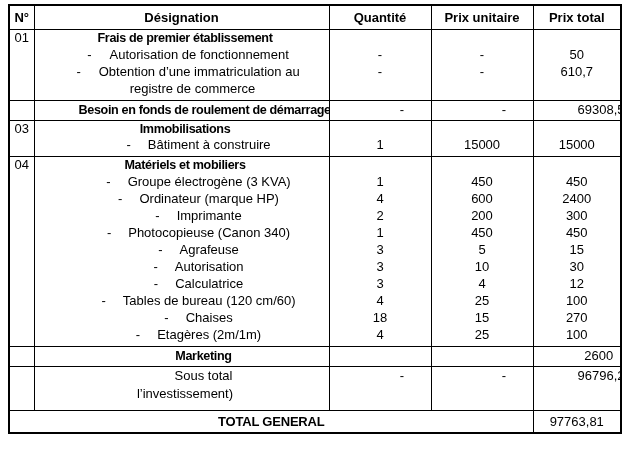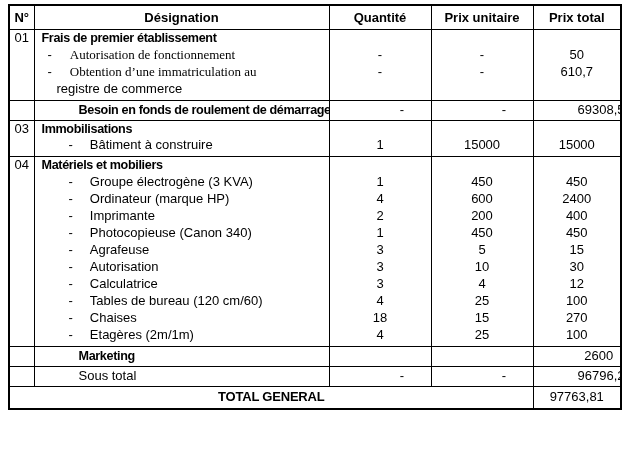--- a/index.html
+++ b/index.html
@@ -31,24 +31,24 @@
     white-space: nowrap;
   }
   tr.line { height: 17px; }
   tr.sec > td { border-top: 1.5px solid #000000; }
   tr.single { height: 20px; }
   tr.single > td { vertical-align: middle; padding-left: 44px; }
   tr.pb3 > td { padding-bottom: 3px; }
   tr.pb8 > td { padding-bottom: 8px; }
   .c-no { text-align: center; }
   .c-num { text-align: center; }
-  .c-des { text-align: left; padding-left: 7px; }
+  .c-des { text-align: center; padding-left: 7px; }
   .tt { font-weight: 700; font-size: 12.6px; letter-spacing: -0.35px; white-space: nowrap; }
   .item1 { padding-left: 13px; white-space: nowrap; }
-  .item1 .lbl { margin-left: 18px; font-family: Liberation Serif, serif; }
+  .item1 .lbl { margin-left: 18px; }
   .item2 { padding-left: 34px; white-space: nowrap; }
   .item2 .lbl { margin-left: 17px; }
   .cont1 { padding-left: 22px; }
   tr.frow > td { border-top: 1.6px solid #000000; height: 21px; vertical-align: middle; }
   .flabel { text-align: center; font-weight: 700; letter-spacing: -0.2px; margin-left: 15px; }
 </style>
 </head>
 <body>
 
 <div class="wrap">
@@ -142,21 +142,21 @@
       <td class="c-des item2"><span class="dash">-</span><span class="lbl">Ordinateur (marque HP)</span></td>
       <td class="c-num">4</td>
       <td class="c-num">600</td>
       <td class="c-num">2400</td>
     </tr>
     <tr class="line">
       <td class="c-no"></td>
       <td class="c-des item2"><span class="dash">-</span><span class="lbl">Imprimante</span></td>
       <td class="c-num">2</td>
       <td class="c-num">200</td>
-      <td class="c-num">400</td>
+      <td class="c-num">300</td>
     </tr>
     <tr class="line">
       <td class="c-no"></td>
       <td class="c-des item2"><span class="dash">-</span><span class="lbl">Photocopieuse (Canon 340)</span></td>
       <td class="c-num">1</td>
       <td class="c-num">450</td>
       <td class="c-num">450</td>
     </tr>
     <tr class="line">
       <td class="c-no"></td>
@@ -210,20 +210,27 @@
     </tr>
 
     <tr class="line sec single">
       <td class="c-no"></td>
       <td class="c-des"><span>Sous total</span></td>
       <td class="c-num">-</td>
       <td class="c-num">-</td>
       <td class="c-num">96796,2</td>
     </tr>
 
+    <tr class="line pb8">
+      <td class="c-no"></td>
+      <td class="c-des"><span>l’investissement)</span></td>
+      <td class="c-num"></td>
+      <td class="c-num"></td>
+      <td class="c-num"></td>
+    </tr>
 
     <tr class="frow">
       <td class="flabel" colspan="4">TOTAL GENERAL</td>
       <td class="c-num">97763,81</td>
     </tr>
   </tbody>
 </table>
 </div>
 
 </body></html>

